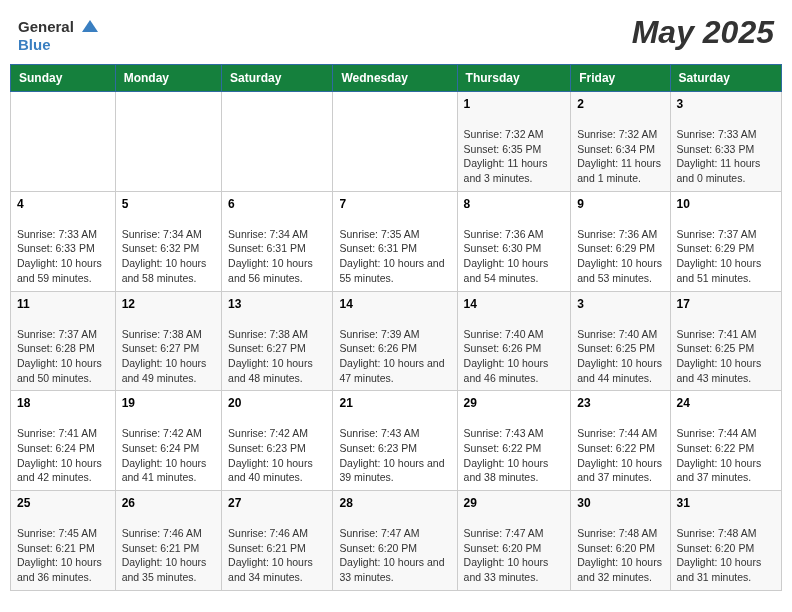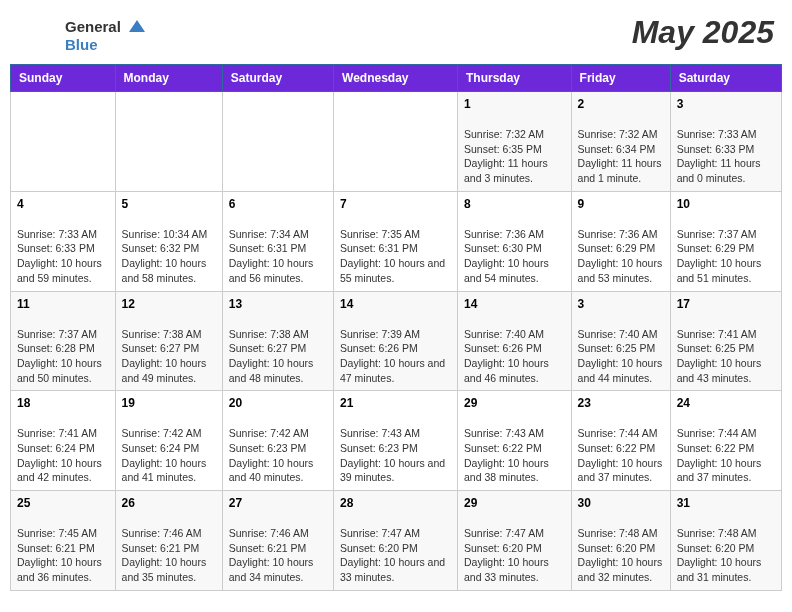--- a/index.html
+++ b/index.html
@@ -9,21 +9,20 @@
       width: 792px;
       min-height: 612px;
       padding: 10px;
     }
     .header-area {
       display: flex;
       justify-content: space-between;
       align-items: flex-start;
       margin-bottom: 6px;
       padding: 4px 8px;
-      margin-left: 47px;
     }
     .logo {
       display: flex;
       align-items: center;
       gap: 4px;
     }
     .title-area {
       text-align: right;
       font-style: italic;
     }
@@ -35,21 +34,21 @@
     .cal-subtitle {
       font-size: 14px;
       color: #555;
     }
     table {
       width: 100%;
       border-collapse: collapse;
       font-size: 11px;
     }
     thead tr th {
-      background-color: #6d28d9;
+      background-color: #15803d;
       color: #fff;
       text-align: left;
       padding: 6px 8px;
       font-size: 12px;
       font-weight: bold;
       border: 1px solid #2e6aa0;
     }
     tbody tr td {
       border: 1px solid #ccc;
       vertical-align: top;
@@ -135,21 +134,21 @@
       <tr>
         <td>
           <span class="day-num">4</span>
           <div class="day-info">Sunrise: 7:33 AM
 Sunset: 6:33 PM
 Daylight: 10 hours
 and 59 minutes.</div>
         </td>
         <td>
           <span class="day-num">5</span>
-          <div class="day-info">Sunrise: 10:34 AM
+          <div class="day-info">Sunrise: 7:34 AM
 Sunset: 6:32 PM
 Daylight: 10 hours
 and 58 minutes.</div>
         </td>
         <td>
           <span class="day-num">6</span>
           <div class="day-info">Sunrise: 7:34 AM
 Sunset: 6:31 PM
 Daylight: 10 hours
 and 56 minutes.</div>

